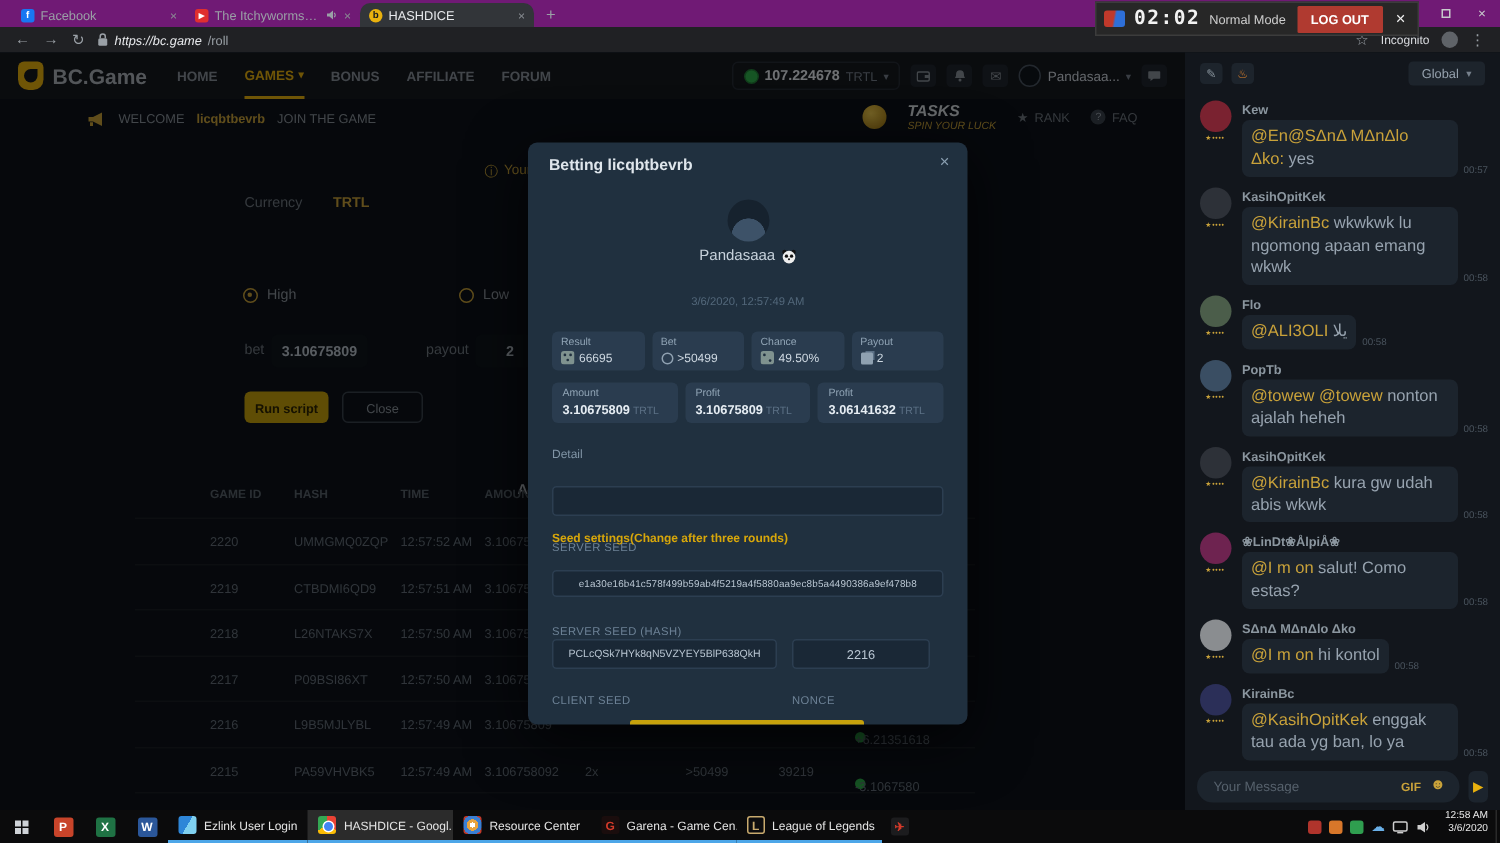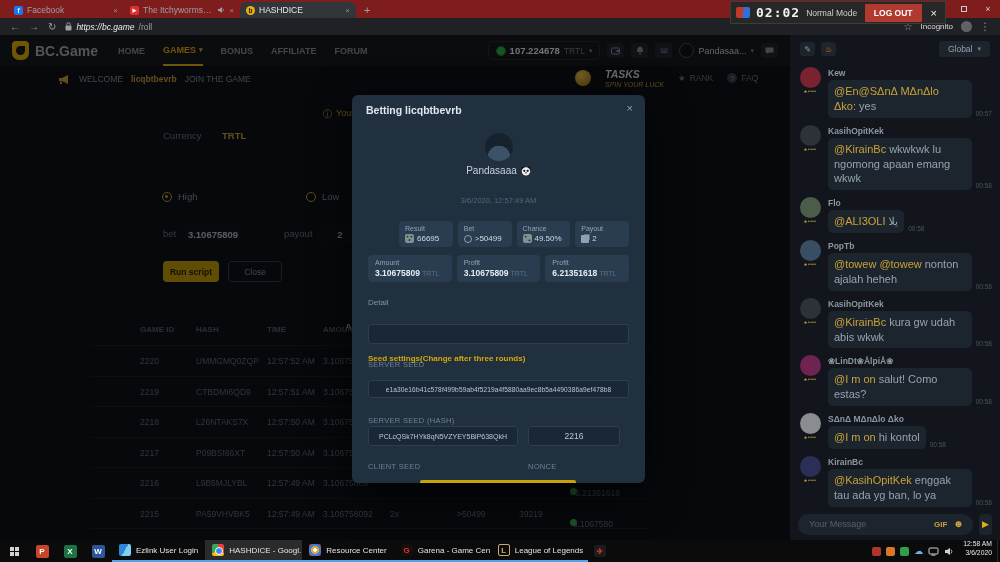--- a/index.html
+++ b/index.html
@@ -1,21 +1,21 @@
 <!DOCTYPE html>
 <html><head>
 <meta charset="utf-8">
 <style>
   html,body{margin:0;padding:0;background:#000;}
   *{box-sizing:border-box;}
   .screen{position:relative;width:1000px;height:562px;background:#05070a;overflow:hidden;
     font-family:"Liberation Sans",sans-serif;-webkit-font-smoothing:antialiased;}
 
   
-  .tabstrip{position:absolute;top:0;left:0;right:0;height:18px;background:#7f1d1d;display:flex;align-items:flex-end;padding-left:8px;}
+  .tabstrip{position:absolute;top:0;left:0;right:0;height:18px;background:#701a75;display:flex;align-items:flex-end;padding-left:8px;}
   .tab{height:16px;width:116px;display:flex;align-items:center;gap:4px;padding:0 6px;font-size:8.5px;color:#9aa0a6;border-radius:7px 7px 0 0;flex:none;}
   .tab.active{background:#323539;color:#e8eaed;}
   .tab .title{flex:1;white-space:nowrap;overflow:hidden;text-overflow:ellipsis;}
   .tab .x{font-size:8px;color:#8b9095;}
   .fav{width:9px;height:9px;border-radius:2px;flex:none;display:flex;align-items:center;justify-content:center;font-size:6.5px;font-weight:bold;color:#fff;}
   .fav-fb{background:#1877f2;}
   .fav-yt{background:#e02f2f;}
   .fav-bc{background:#e9b10e;color:#15191f;border-radius:50%;}
   .newtab{color:#9aa0a6;font-size:11px;margin-left:8px;margin-bottom:2px;}
   .win-controls{position:absolute;top:0;right:0;height:18px;display:flex;align-items:center;z-index:40;}
@@ -96,21 +96,21 @@
   .loss{color:#c43c32 !important;} .win{color:#35b14e !important;}
 
   
   .modal{position:absolute;left:352px;top:60px;width:293px;height:388px;background:#20303f;border-radius:6px;z-index:10;box-shadow:0 10px 40px rgba(0,0,0,.7);}
   .m-title{position:absolute;left:14px;top:9px;font-size:10.5px;font-weight:bold;color:#dfe6ec;}
   .m-close{position:absolute;right:12px;top:7px;font-size:11px;color:#8ba0b2;}
   .m-avatar{position:absolute;left:50%;top:38px;transform:translateX(-50%);width:28px;height:28px;border-radius:50%;background:radial-gradient(circle at 50% 85%,#3d5268 0 40%,#16222e 41%);}
   .m-user{position:absolute;left:0;right:0;top:70px;text-align:center;font-size:10px;color:#c7d2dc;display:flex;align-items:center;justify-content:center;gap:4px;}
   .m-betid{position:absolute;left:0;right:0;top:86px;text-align:center;font-size:8.5px;color:#a9bac8;}
   .m-date{position:absolute;left:0;right:0;top:101px;text-align:center;font-size:7.5px;color:#52677a;}
-  .stats{position:absolute;left:16px;right:16px;top:126px;display:grid;grid-template-columns:repeat(4,1fr);gap:5px;margin-left:31px;}
+  .stats{position:absolute;left:16px;right:16px;top:126px;display:grid;grid-template-columns:repeat(4,1fr);gap:5px;}
   .scard{background:#2a3c4f;border-radius:4px;padding:4px 6px;}
   .scard .lab{font-size:7px;color:#90a4b5;margin-bottom:2px;}
   .scard .val{display:flex;align-items:center;gap:3px;font-size:8px;color:#cfd9e2;}
   .amounts{position:absolute;left:16px;right:16px;top:160px;display:grid;grid-template-columns:repeat(3,1fr);gap:5px;}
   .acard{background:#2a3c4f;border-radius:4px;padding:4px 7px;}
   .acard .lab{font-size:7px;color:#90a4b5;margin-bottom:2px;}
   .acard .val{font-size:8.5px;font-weight:bold;color:#e6edf3;}
   .acard .unit{font-size:7px;color:#5c7186;font-weight:normal;margin-left:2px;}
   .m-sec{position:absolute;left:16px;font-size:8px;color:#8195a6;}
   .m-sublab{position:absolute;left:16px;font-size:7.5px;color:#6d8296;letter-spacing:.3px;margin-top:48px;}
@@ -458,21 +458,21 @@
         <div class="acard">
           <div class="lab">Amount</div>
           <div class="val"><span>3.10675809</span><span class="unit">TRTL</span></div>
         </div>
         <div class="acard">
           <div class="lab">Profit</div>
           <div class="val"><span>3.10675809</span><span class="unit">TRTL</span></div>
         </div>
         <div class="acard">
           <div class="lab">Profit</div>
-          <div class="val"><span>6.21351618</span><span class="unit">TRTL</span></div>
+          <div class="val"><span>3.06141632</span><span class="unit">TRTL</span></div>
         </div>
       </div>
 
       <div class="m-sec" style="top:203px;">Detail</div>
       <div class="m-sublab" style="top:217px;">SERVER SEED</div>
       <div class="m-input" style="left:16px;top:229px;width:261px;height:20px;"></div>
 
       <div class="seed-set">Seed settings(Change after three rounds)</div>
       <div class="m-sublab" style="top:273px;">SERVER SEED (HASH)</div>
       <div class="m-input hashtxt" style="left:16px;top:285px;width:261px;height:18px;">e1a30e16b41c578f499b59ab4f5219a4f5880aa9ec8b5a4490386a9ef478b8</div>

